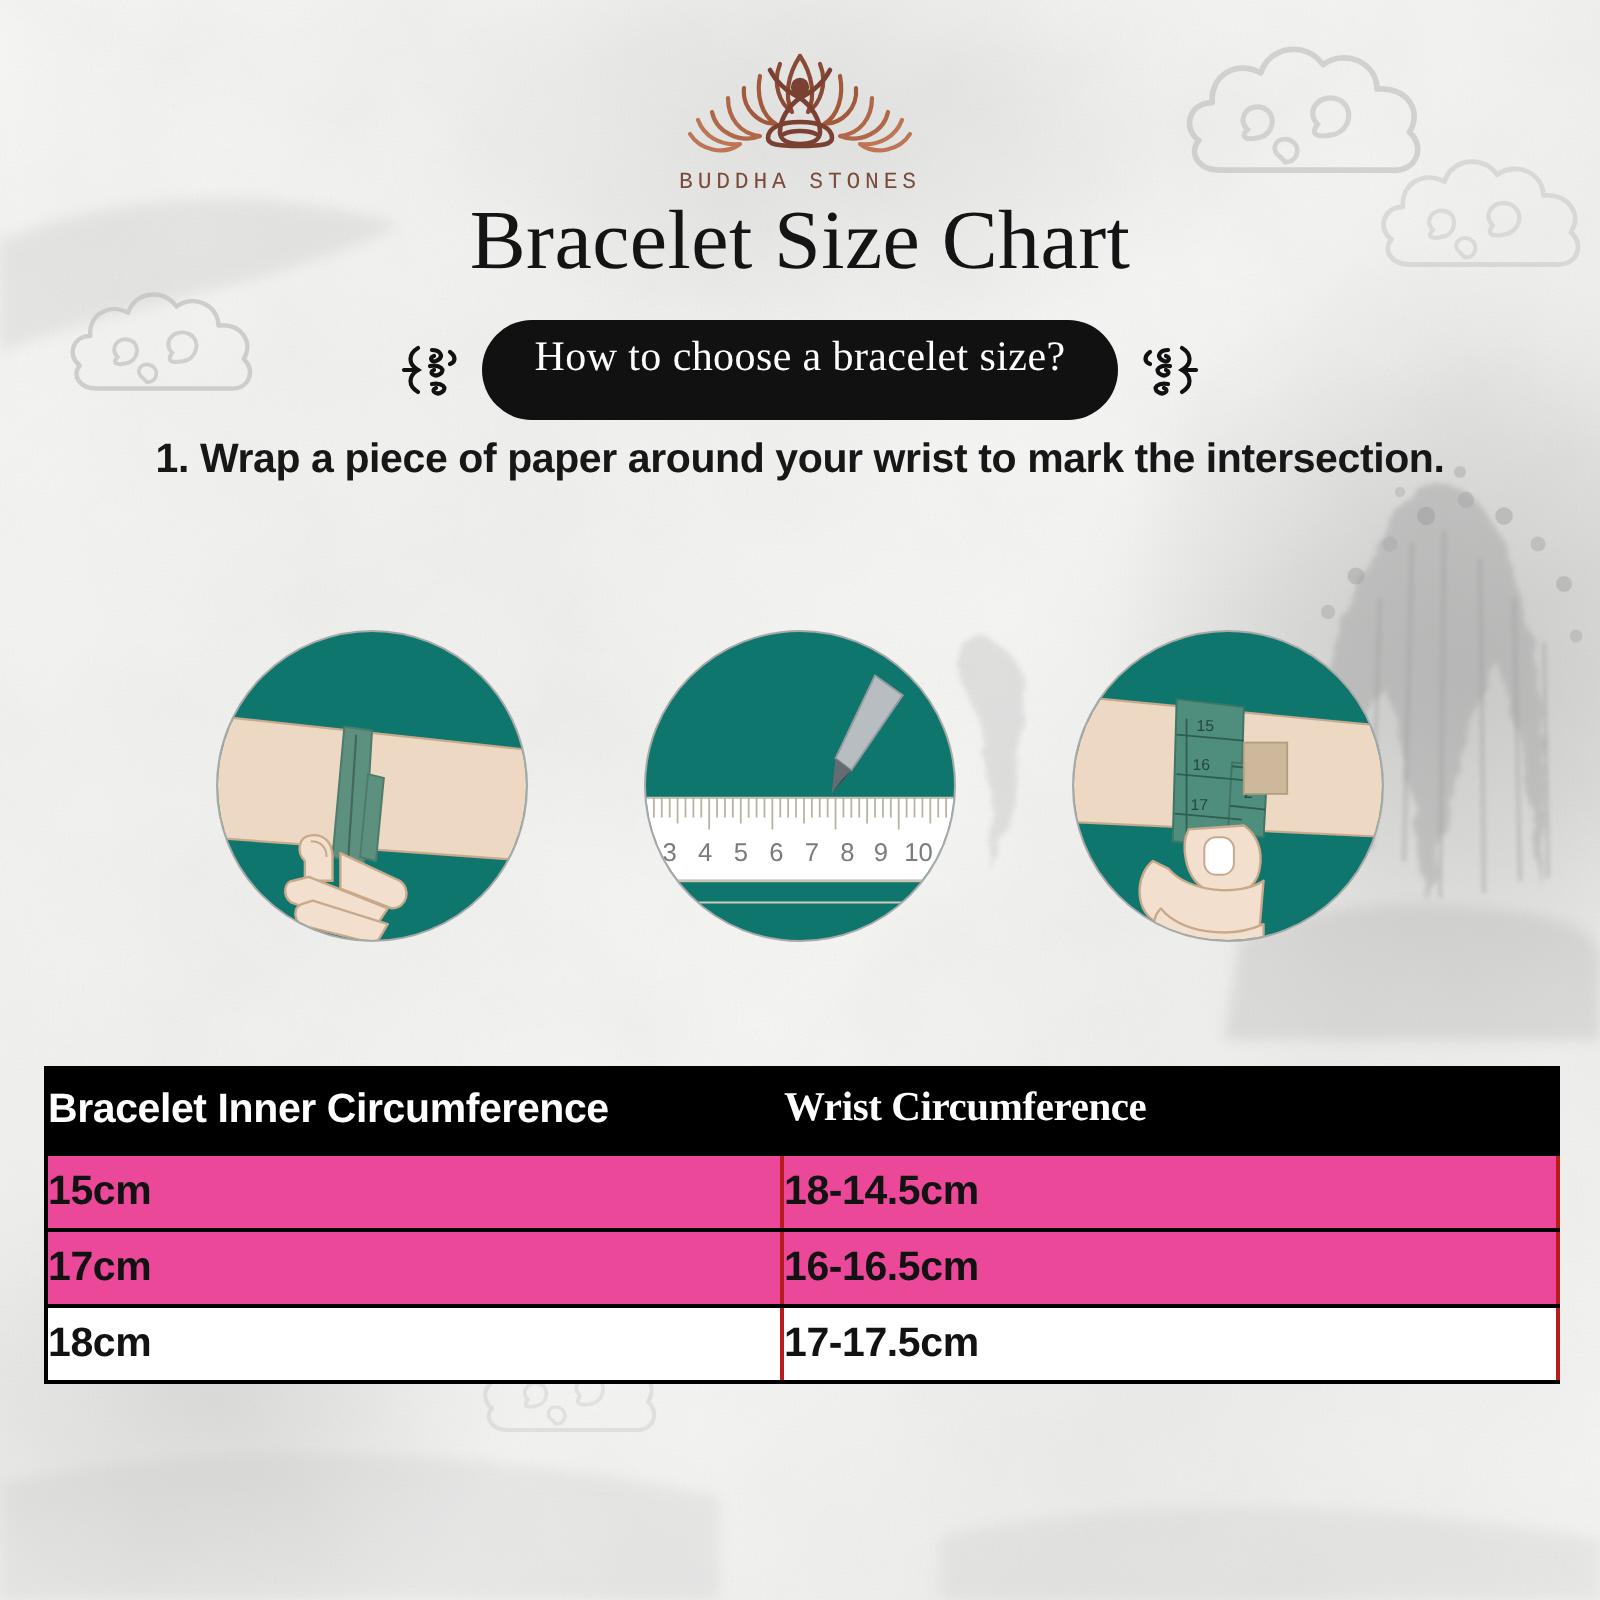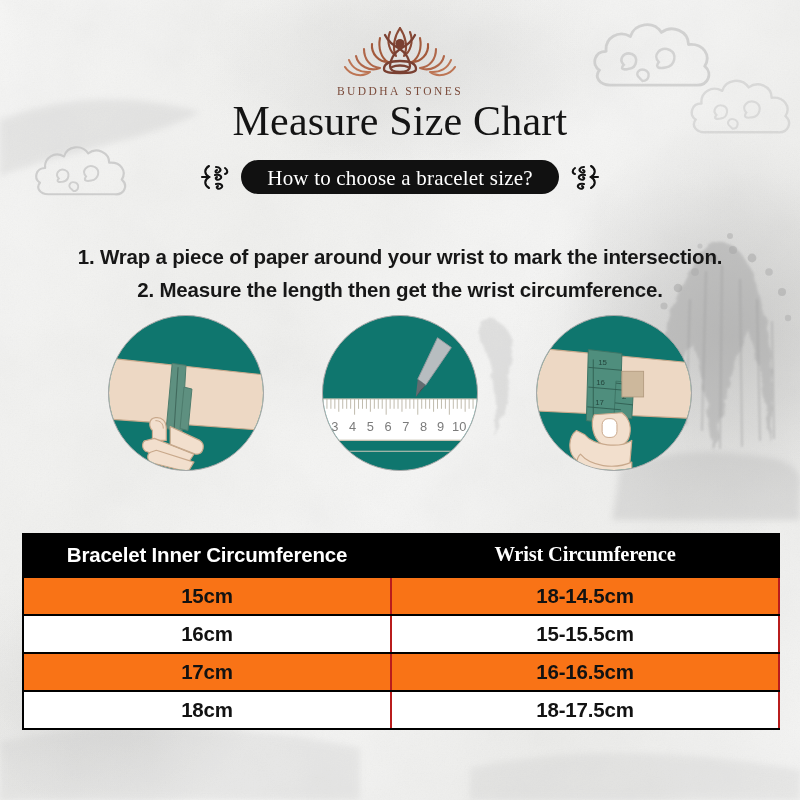--- a/index.html
+++ b/index.html
@@ -39,21 +39,21 @@
   #content { position: relative; z-index: 5; width: 800px; height: 800px; }
 
   
   .logo-block {
     position: absolute;
     top: 22px; left: 0; width: 800px;
     text-align: center;
   }
   .logo-mark { display: block; margin: 0 auto; }
   .logo-word {
-    font-family: Liberation Serif, serif;
+    font-family: Liberation Mono, monospace;
     font-size: 11.5px;
     letter-spacing: 2.4px;
     color: #7a4a3a;
     margin-top: 1px;
   }
 
   
   .chart-title {
     position: absolute;
     top: 97px; left: 0; width: 800px;
@@ -71,35 +71,34 @@
     top: 160px; left: 0; width: 800px;
     display: flex;
     align-items: center;
     justify-content: center;
     gap: 9px;
   }
   .banner-pill {
     background: #111111;
     color: #ffffff;
     border-radius: 999px;
-    padding: 6px 26px 4px;
+    padding: 6px 26px 20px;
     font-family: "Liberation Serif", serif;
     font-size: 21px;
     line-height: 1.15;
     letter-spacing: .2px;
     white-space: nowrap;
   }
   .ornament { display: block; }
 
   
   .steps {
     position: absolute;
     top: 213px; left: 0; width: 800px;
     text-align: center;
-    margin-top: 27px;
   }
   .step-line {
     font-family: "Liberation Sans", sans-serif;
     font-size: 20.5px;
     font-weight: 700;
     color: #171717;
     letter-spacing: -0.2px;
     line-height: 1.62;
     white-space: nowrap;
   }
@@ -126,42 +125,42 @@
   
   .size-table {
     position: absolute;
     top: 533px; left: 22px;
     width: 756px;
     border-collapse: collapse;
     table-layout: fixed;
   }
   .size-table th,
   .size-table td {
-    text-align: center;
+    text-align: left;
     font-family: "Liberation Sans", sans-serif;
     font-size: 20.5px;
     font-weight: 700;
     letter-spacing: -0.2px;
     border-right: 2px solid #b91c1c;
     border-left: 2px solid #000;
   }
   .size-table thead th {
     background: #000000;
     color: #ffffff;
     height: 44px;
     border-color: #000;
   }
   .size-table thead th.col-sep { border-left: 1.5px solid #ffffff; font-family: Liberation Serif, serif; }
   .size-table tbody td {
     color: #121212;
     height: 38px;
     border-top: 2px solid #000;
     border-bottom: 2px solid #000;
   }
-  .size-table tbody tr.alt td { background: #f97316; }
+  .size-table tbody tr.alt td { background: #ec4899; }
   .size-table tbody tr.plain td { background: #ffffff; }
   .col-left { width: 368px; }
   .col-right { width: 388px; }
 </style>
 </head>
 <body>
 
 <div id="bg-layer"></div>
 
 <svg id="bg-noise" viewBox="0 0 800 800" preserveAspectRatio="none">
@@ -296,21 +295,21 @@
         <circle cx="68" cy="21.5" r="4.6" fill="#7a4032" stroke="none"></circle>
 
         <path d="M68 27 C62 31 58 38 58 44 C58 48 62 50 68 50 C74 50 78 48 78 44 C78 38 74 31 68 27 Z"></path>
         <path d="M52 47 C52 42 58 39 68 39 C78 39 84 42 84 47 C84 50 80 51 68 51 C56 51 52 50 52 47 Z"></path>
         <path d="M60 45 C64 43 72 43 76 45"></path>
       </g>
     </svg>
     <div class="logo-word">BUDDHA STONES</div>
   </div>
 
-  <h1 class="chart-title">Measure Size Chart</h1>
+  <h1 class="chart-title">Bracelet Size Chart</h1>
 
   <div class="banner-row">
     <svg class="ornament" width="34" height="34" viewBox="0 0 34 34">
       <g fill="none" stroke="#111" stroke-width="2.1" stroke-linecap="round">
         <path d="M4 17 L11 17"></path>
         <path d="M11 6 C6 9 6 14 11 17 C6 20 6 25 11 28"></path>
         <path d="M18 7 C22 7 24 10 21 12 C18 14 16 11 19 10"></path>
         <path d="M17 15 C22 14 25 17 22 19 C19 21 16 18 19 17"></path>
         <path d="M18 24 C23 23 26 26 23 28 C20 30 17 27 20 26"></path>
         <path d="M27 8 C30 10 30 13 27 14"></path>
@@ -326,21 +325,20 @@
         <path d="M18 7 C22 7 24 10 21 12 C18 14 16 11 19 10"></path>
         <path d="M17 15 C22 14 25 17 22 19 C19 21 16 18 19 17"></path>
         <path d="M18 24 C23 23 26 26 23 28 C20 30 17 27 20 26"></path>
         <path d="M27 8 C30 10 30 13 27 14"></path>
       </g>
     </svg>
   </div>
 
   <div class="steps">
     <div class="step-line">1. Wrap a piece of paper around your wrist to mark the intersection.</div>
-    <div class="step-line">2. Measure the length then get the wrist circumference.</div>
   </div>
 
   <div class="circles">
 
     <div class="circle">
       <svg viewBox="0 0 156 156">
 
         <path d="M-6 42 L160 60 L160 116 L-6 104 Z" fill="#edd8c4" stroke="#c9a98c" stroke-width="1.1"></path>
 
         <path d="M64 48 L78 50 L74 118 L58 114 Z" fill="#5e9080" stroke="#4d7b6c" stroke-width="1"></path>
@@ -472,28 +470,24 @@
       <tr>
         <th>Bracelet Inner Circumference</th>
         <th class="col-sep">Wrist Circumference</th>
       </tr>
     </thead>
     <tbody>
       <tr class="alt">
         <td>15cm</td>
         <td>18-14.5cm</td>
       </tr>
-      <tr class="plain">
-        <td>16cm</td>
-        <td>15-15.5cm</td>
-      </tr>
       <tr class="alt">
         <td>17cm</td>
         <td>16-16.5cm</td>
       </tr>
       <tr class="plain">
         <td>18cm</td>
-        <td>18-17.5cm</td>
+        <td>17-17.5cm</td>
       </tr>
     </tbody>
   </table>
 
 </div>
 
 </body></html>

